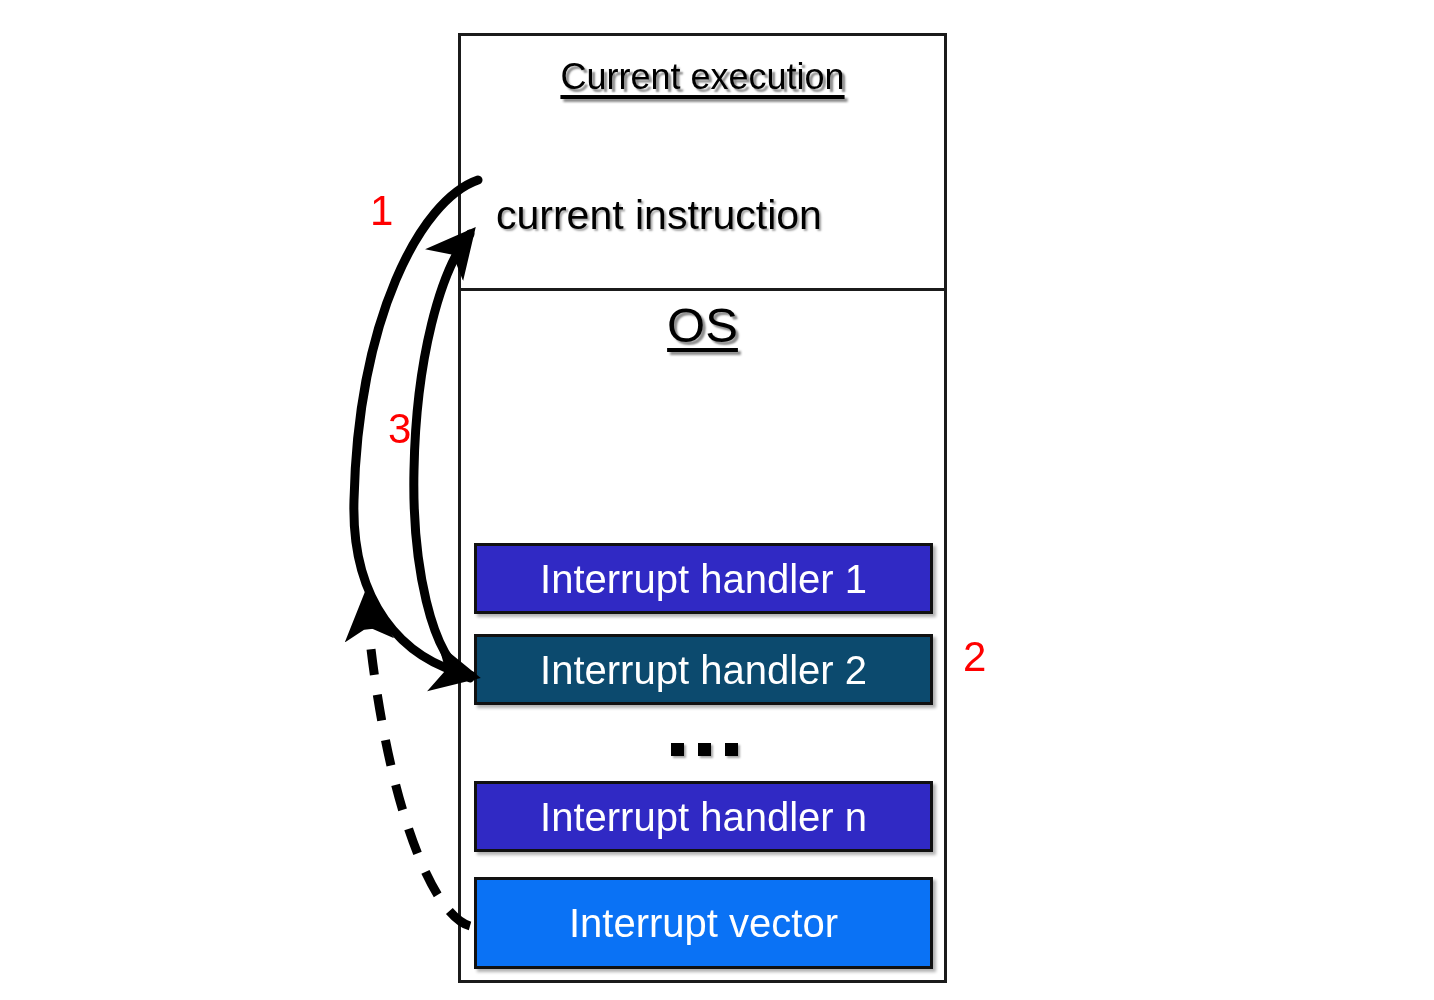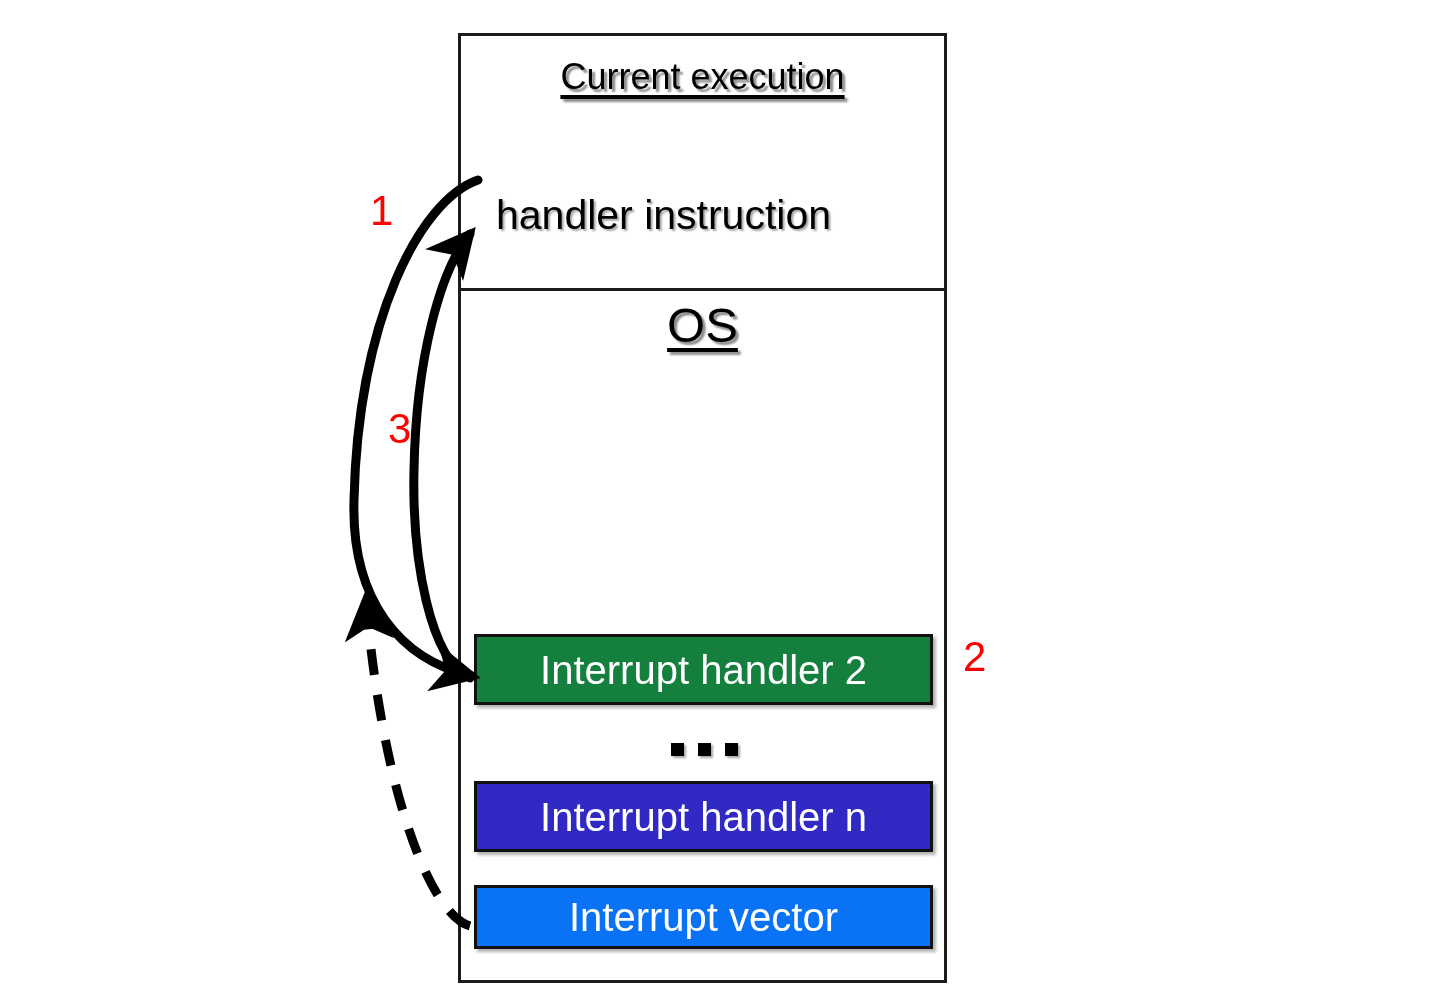--- a/index.html
+++ b/index.html
@@ -111,21 +111,21 @@
     line-height: 1;
     display: flex;
     align-items: center;
     justify-content: center;
     box-shadow: 3px 3px 3px rgba(0,0,0,0.3);
   }
   .mem-bar span { white-space: nowrap; }
   #bar-handler-1 { top: 543px; height: 71px; }
   #bar-handler-2 { top: 634px; height: 71px; }
   #bar-handler-n { top: 781px; height: 71px; }
-  #bar-vector    { top: 877px; height: 64px; margin-top: 8px; }
+  #bar-vector    { top: 877px; height: 92px; }
 
   
   #ellipsis-dots {
     position: absolute;
     left: 671px;
     top: 743px;
     display: flex;
     gap: 14px;
   }
   #ellipsis-dots i {
@@ -160,31 +160,34 @@
 </style>
 </head>
 <body>
 
 <div id="canvas">
 
   <div id="memory-box"></div>
 
   <div id="exec-panel">
     <div id="exec-title">Current execution</div>
-    <div id="exec-line-current" class="exec-line">handler instruction</div>
+    <div id="exec-line-current" class="exec-line">current instruction</div>
   </div>
 
   <div id="panel-divider"></div>
 
   <div id="os-panel">
     <div id="os-title">OS</div>
   </div>
 
-
-  <div class="mem-bar" id="bar-handler-2" style="background:#15803d;">
+  <div class="mem-bar" id="bar-handler-1" style="background:#3029c4;">
+    <span>Interrupt handler 1</span>
+  </div>
+
+  <div class="mem-bar" id="bar-handler-2" style="background:#0c4a6e;">
     <span>Interrupt handler 2</span>
   </div>
 
   <div id="ellipsis-dots">
     <i></i>
     <i></i>
     <i></i>
   </div>
 
   <div class="mem-bar" id="bar-handler-n" style="background:#3029c4;">

